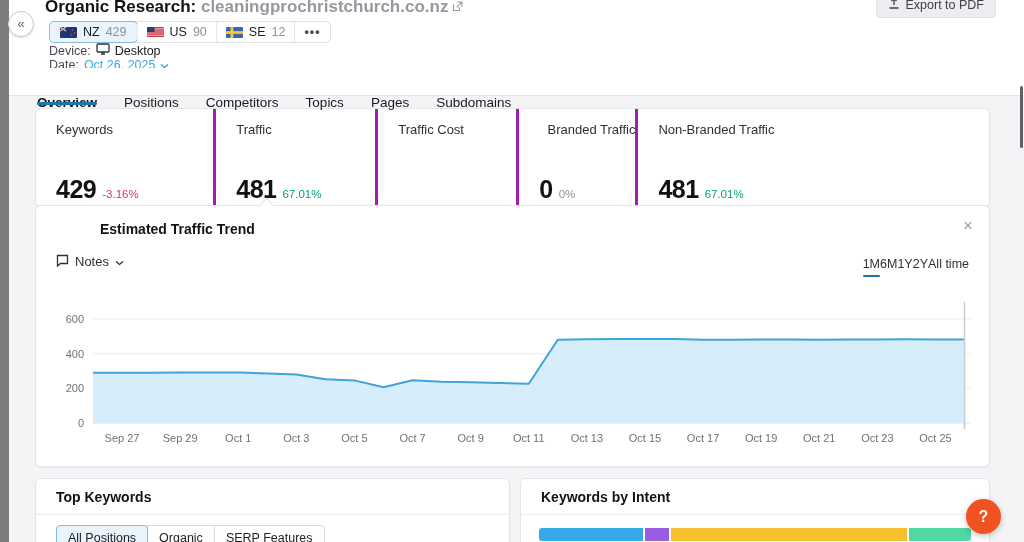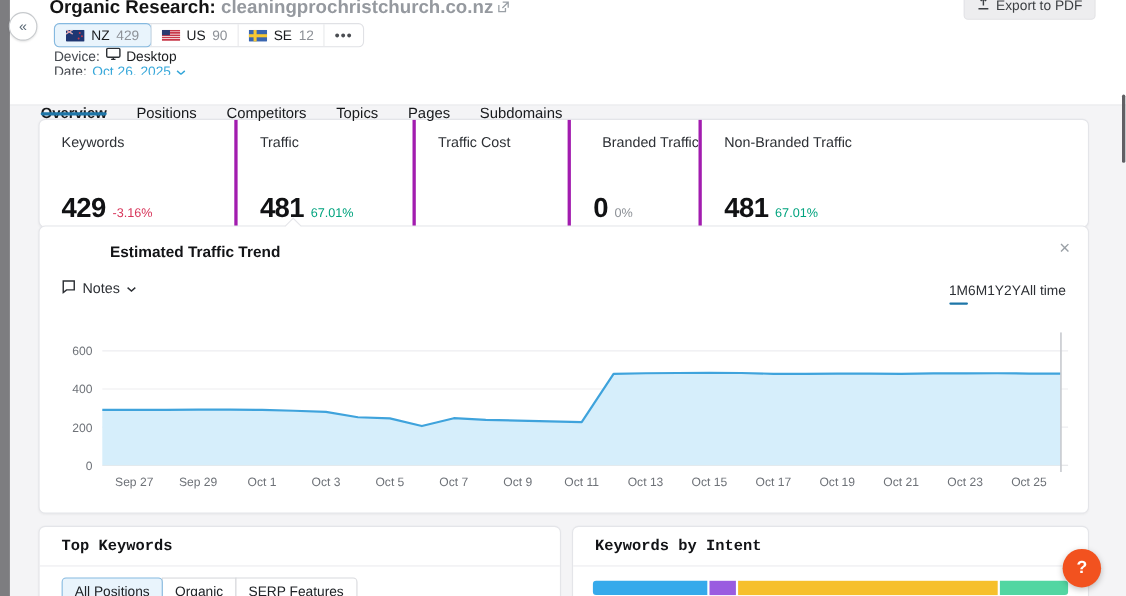--- a/index.html
+++ b/index.html
@@ -65,21 +65,21 @@
   .trend-close { position:absolute; right:16px; top:10px; font-size:17px; color:#9aa0a6; cursor:pointer; }
   .notes-btn { position:absolute; left:20px; top:48px; display:flex; gap:6px; font-size:13px; color:#2d3035; cursor:pointer; }
   .ranges { position:absolute; right:20px; top:51px; display:flex; font-size:12.5px; color:#2d3035; }
   .range { position:relative; cursor:pointer; padding-bottom:6px; white-space:nowrap; }
   .range.active::after { content:""; position:absolute; left:0; right:0; bottom:0; height:2px; background:#1e76a8; border-radius:1px; }
   .trend-plot { position:absolute; left:10px; top:96px; }
 
   
   .bl-card { left:26px; top:382px; width:475px; height:90px; }
   .br-card { left:511px; top:382px; width:470px; height:90px; }
-  .bc-title { font-size:14px; font-weight:bold; color:#121316; padding:10px 0 9px 20px; border-bottom:1px solid #ececef;font-family:Liberation Mono, monospace; }
+  .bc-title { font-size:14px; font-weight:bold; color:#121316; padding:10px 0 9px 20px; border-bottom:1px solid #ececef; }
   .seg-group { display:flex; margin:10px 0 0 20px; font-size:12.5px; }
   .seg { padding:5px 11px; border:1px solid #d8d9dd; background:#fff; color:#202327; cursor:pointer; margin-left:-1px; white-space:nowrap; }
   .seg:first-child { margin-left:0; border-radius:4px 0 0 4px; }
   .seg:last-child { border-radius:0 4px 4px 0; }
   .seg.active { background:#e9f4fc; border-color:#85b9e0; border-radius:4px; position:relative; z-index:1; }
   .intent-bar { display:flex; margin:13px 18px 0 18px; height:13px; gap:2px; }
   .intent-seg { height:100%; }
   .intent-seg:first-child { border-radius:3px 0 0 3px; }
   .intent-seg:last-child { border-radius:0 3px 3px 0; }
 

